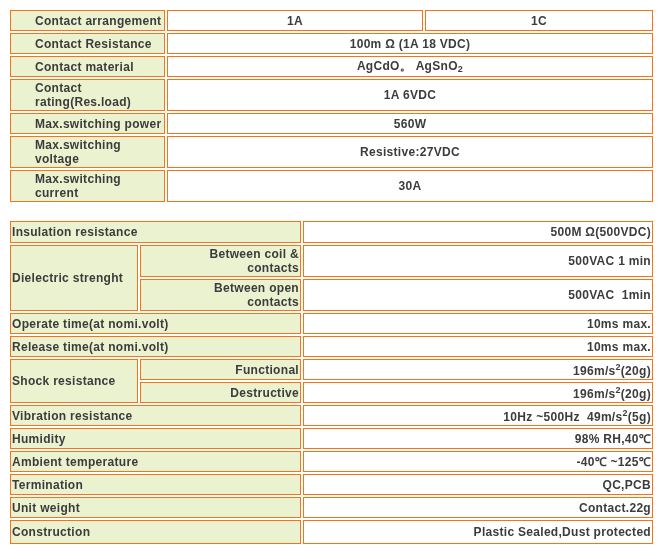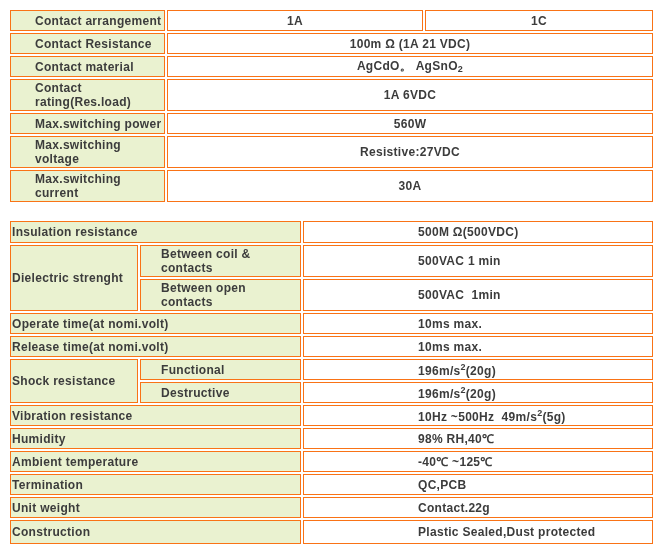--- a/index.html
+++ b/index.html
@@ -14,23 +14,23 @@
     width:647px;table-layout:fixed;
   }
   td{
     border:1px solid #f97316;box-sizing:border-box;
     height:21px;overflow:hidden;vertical-align:middle;
     background:#ffffff;
     font-weight:bold;
   }
   td.lab{background:#eaf2d0;padding-left:24px;text-align:left;}
   td.lab2{background:#eaf2d0;text-align:left;}
-  td.sublab{background:#eaf2d0;padding-left:20px;text-align:left;}
+  td.sublab{background:#eaf2d0;padding-left:20px;text-align:right;}
   td.valc{text-align:center;margin-top:48px;}
-  td.vall{text-align:left;padding-left:114px;}
+  td.vall{text-align:right;padding-left:114px;}
   td span, td sup, td sub{white-space:pre;}
   sup{font-size:9px;vertical-align:5px;}
   sub{font-size:9px;vertical-align:-2px;}
   tr.tall td{height:24px;}
   tr.h22 td{height:22px;}
   tr.h24 td{height:24px;margin-left:46px;}
   #tbl-perf{margin-top:15px;}
 </style>
 </head>
 <body>
@@ -44,21 +44,21 @@
         <col style="width:228px">
       </colgroup>
     <tbody>
         <tr>
       <td class="lab">Contact arrangement</td>
       <td class="valc">1A</td>
       <td class="valc">1C</td>
     </tr>
     <tr>
       <td class="lab">Contact Resistance</td>
-      <td class="valc" colspan="2"><span>100m Ω (1A 21 VDC)</span></td>
+      <td class="valc" colspan="2"><span>100m Ω (1A 18 VDC)</span></td>
     </tr>
     <tr>
       <td class="lab">Contact material</td>
       <td class="valc" colspan="2"><span>AgCdO。 AgSnO</span><sub>2</sub></td>
     </tr>
     <tr class="tall">
       <td class="lab">Contact rating(Res.load)</td>
       <td class="valc" colspan="2"><span>1A 6VDC</span></td>
     </tr>
     <tr>

